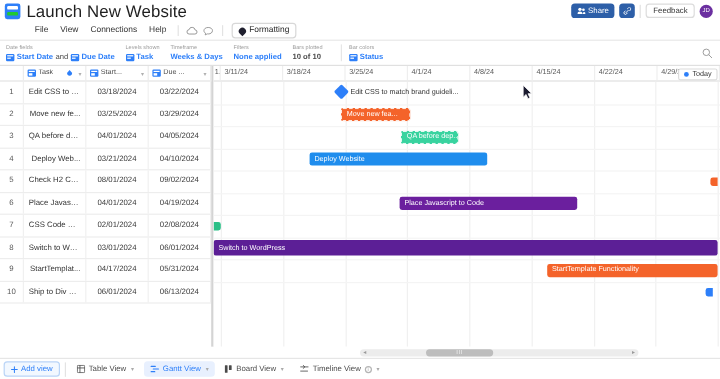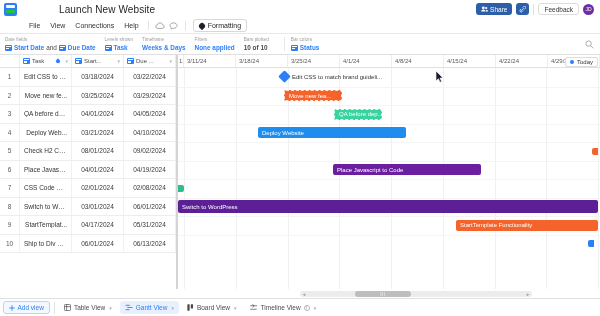--- a/index.html
+++ b/index.html
@@ -10,21 +10,21 @@
     color: #333;
     background: #fff;
   }
   .app { width:600px; height:316px; position:relative; display:flex; flex-direction:column; background:#fff; }
 
   
   .titlebar { height:18px; display:flex; align-items:center; padding:0 4px; flex:none; }
   .logo { width:13px; height:13px; border-radius:2px; background:#2d7ff9; position:relative; flex:none; margin-right:5px; }
   .logo::before { content:""; position:absolute; left:2px; top:2px; width:9px; height:3px; background:#fff; border-radius:1px; }
   .logo::after { content:""; position:absolute; left:2px; top:7px; width:9px; height:3px; background:#20c933; border-radius:1px; }
-  .app-title { font-size:10px; color:#1f1f1f; letter-spacing:0.1px;margin-left:37px; }
+  .app-title { font-size:14px; color:#1f1f1f; letter-spacing:0.1px; }
   .tb-right { margin-left:auto; display:flex; align-items:center; gap:4px; padding-right:2px; }
   .btn-share {
     background:#2d5fa8; color:#fff; border-radius:3px; height:12px;
     display:flex; align-items:center; gap:2.5px; padding:0 5px; font-size:6.5px;
   }
   .btn-link {
     background:#2d5fa8; color:#fff; border-radius:3px; width:13px; height:12px;
     display:flex; align-items:center; justify-content:center;
   }
   .tb-sep { width:1px; height:11px; background:#e0e0e0; }

